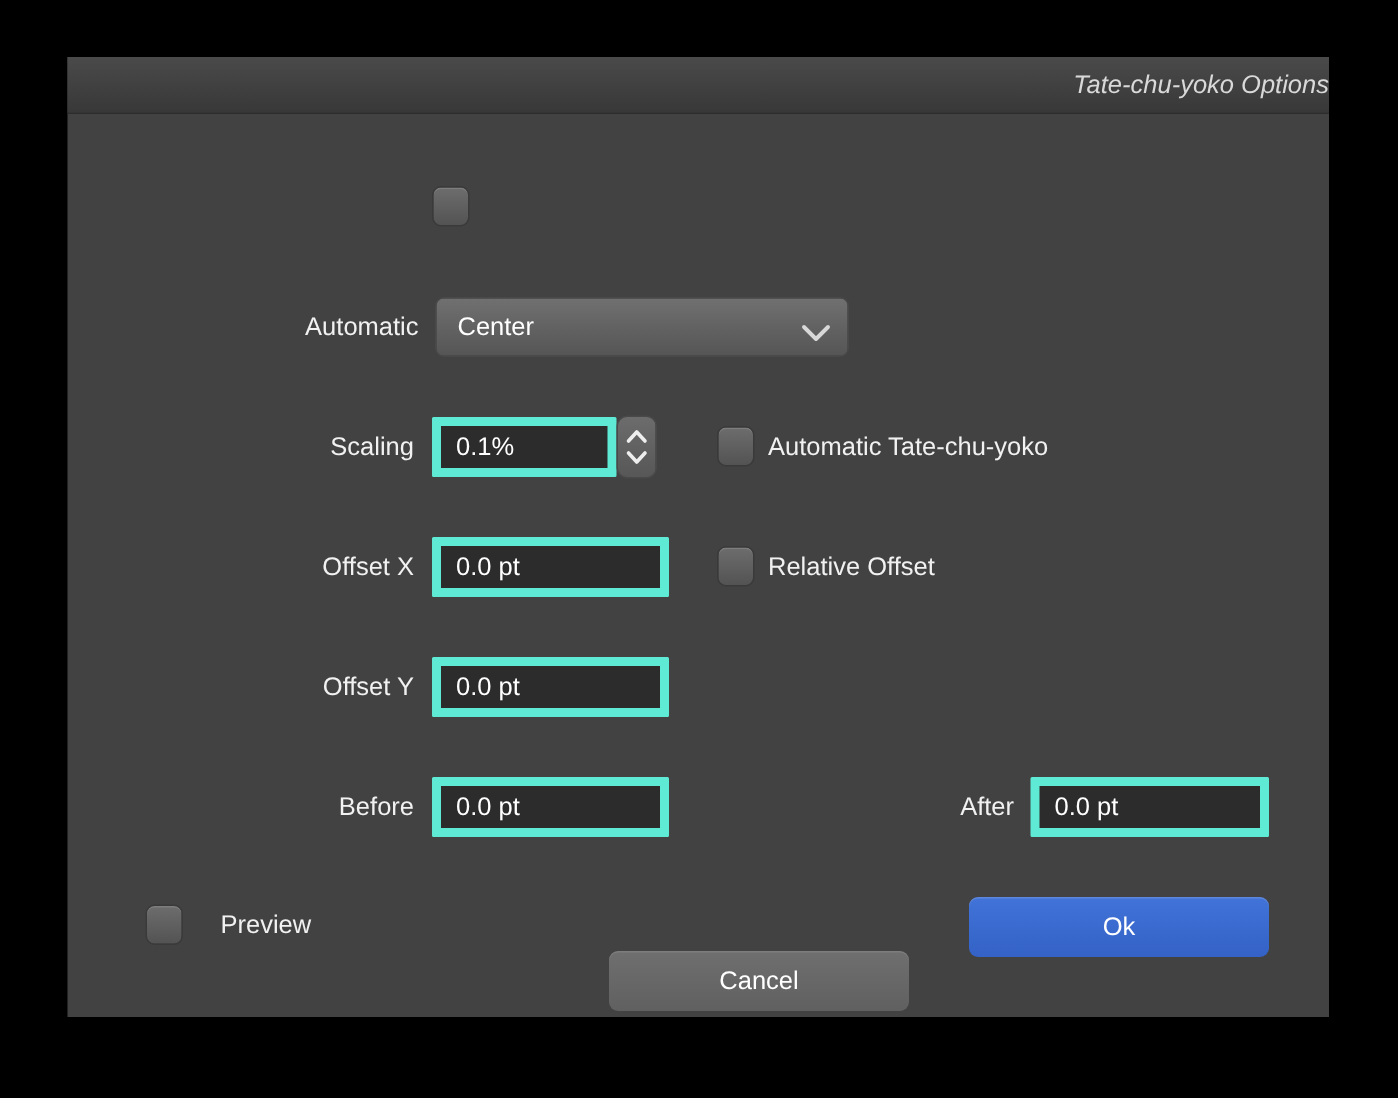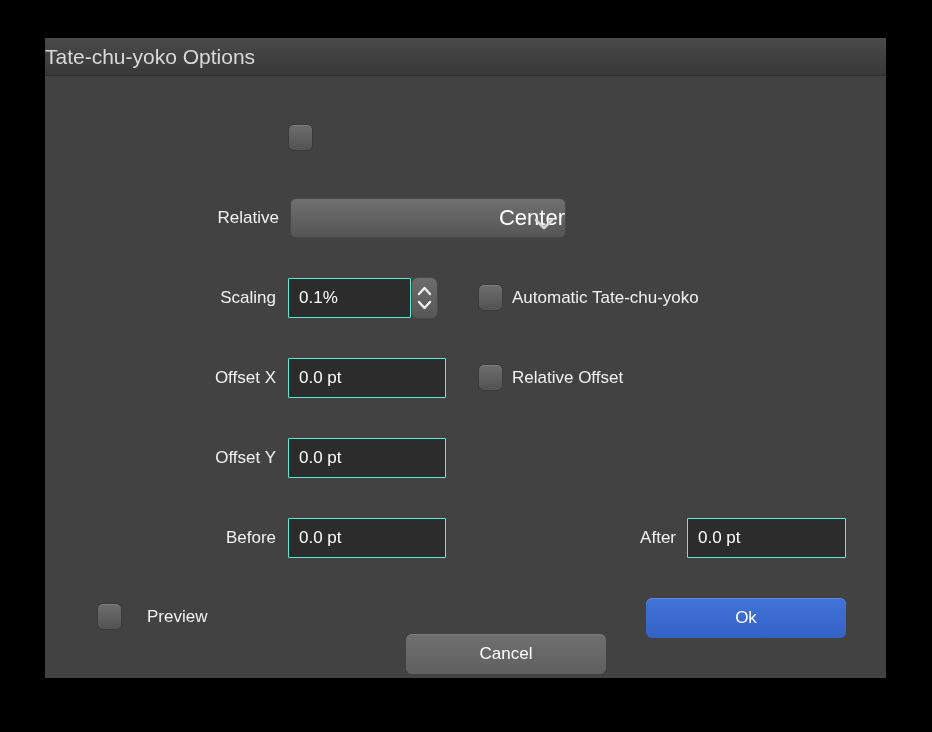--- a/index.html
+++ b/index.html
@@ -12,51 +12,50 @@
     position:absolute;left:45px;top:38px;width:841px;height:640px;
     background:#424242;
   }
   .titlebar{
     position:absolute;left:0;top:0;width:100%;height:38px;
     background:linear-gradient(#4a4a4a,#383838);
     border-bottom:1px solid #2d2d2d;
     box-sizing:border-box;
   }
   .titlebar .title{
-    display:block;width:100%;text-align:left;line-height:37px;
-    color:#d9d9d9;font-size:21px;
+    display:block;width:100%;text-align:right;line-height:37px;
+    color:#d9d9d9;font-size:17px;font-style:italic;
   }
   .label{
     position:absolute;color:#f1f1f1;font-size:17px;line-height:28px;
     text-align:right;white-space:nowrap;
   }
   .cb-label{
     position:absolute;color:#f1f1f1;font-size:17px;line-height:28px;
     text-align:left;white-space:nowrap;
   }
   .checkbox{
     position:absolute;width:25px;height:27px;border-radius:6px;
     background:linear-gradient(#6d6d6d,#535353);
     border:1px solid #3a3a3a;box-sizing:border-box;
     box-shadow:inset 0 1px 0 rgba(255,255,255,0.12);
   }
   .field{
     position:absolute;height:40px;background:#2c2c2c;
-    border:1px solid #5eead4;box-sizing:border-box;
+    border:6px solid #5eead4;box-sizing:border-box;
     color:#ffffff;font-size:17px;padding:0 0 0 10px;
     font-family:"Liberation Sans","DejaVu Sans",sans-serif;
     outline:none;border-radius:1px;
   }
   .dropdown{
     position:absolute;left:245px;top:160px;width:276px;height:40px;
     background:linear-gradient(#707070,#555555);
     border-radius:6px;border:1px solid #494949;box-sizing:border-box;
-    color:#ffffff;font-size:22px;line-height:38px;padding-left:14px;
+    color:#ffffff;font-size:17px;line-height:38px;padding-left:14px;
     cursor:default;
-    text-align:right;
   }
   .dropdown .chev{
     position:absolute;right:10px;top:9px;width:22px;height:20px;
   }
   .stepper{
     position:absolute;left:366px;top:239px;width:27px;height:42px;
     background:linear-gradient(#6c6c6c,#575757);
     border-radius:7px;border:1px solid #494949;box-sizing:border-box;
   }
   .stepper svg{position:absolute;left:4px;top:6px;}
@@ -82,21 +81,21 @@
 <body>
 
 <div class="dialog">
 
   <div class="titlebar">
     <span class="title">Tate-chu-yoko Options</span>
   </div>
 
   <div class="checkbox" style="left:243px;top:86px;"></div>
 
-  <span class="label" style="left:84px;top:166px;width:150px;">Relative</span>
+  <span class="label" style="left:84px;top:166px;width:150px;">Automatic</span>
   <div class="dropdown">
     <span>Center</span>
     <span class="chev">
       <svg width="22" height="20" viewBox="0 0 22 20">
         <polyline points="3,6 11,14 19,6" fill="none" stroke="#d8d8d8" stroke-width="2.6" stroke-linecap="round" stroke-linejoin="round"></polyline>
       </svg>
     </span>
   </div>
 
   <span class="label" style="left:84px;top:246px;width:147px;">Scaling</span>

